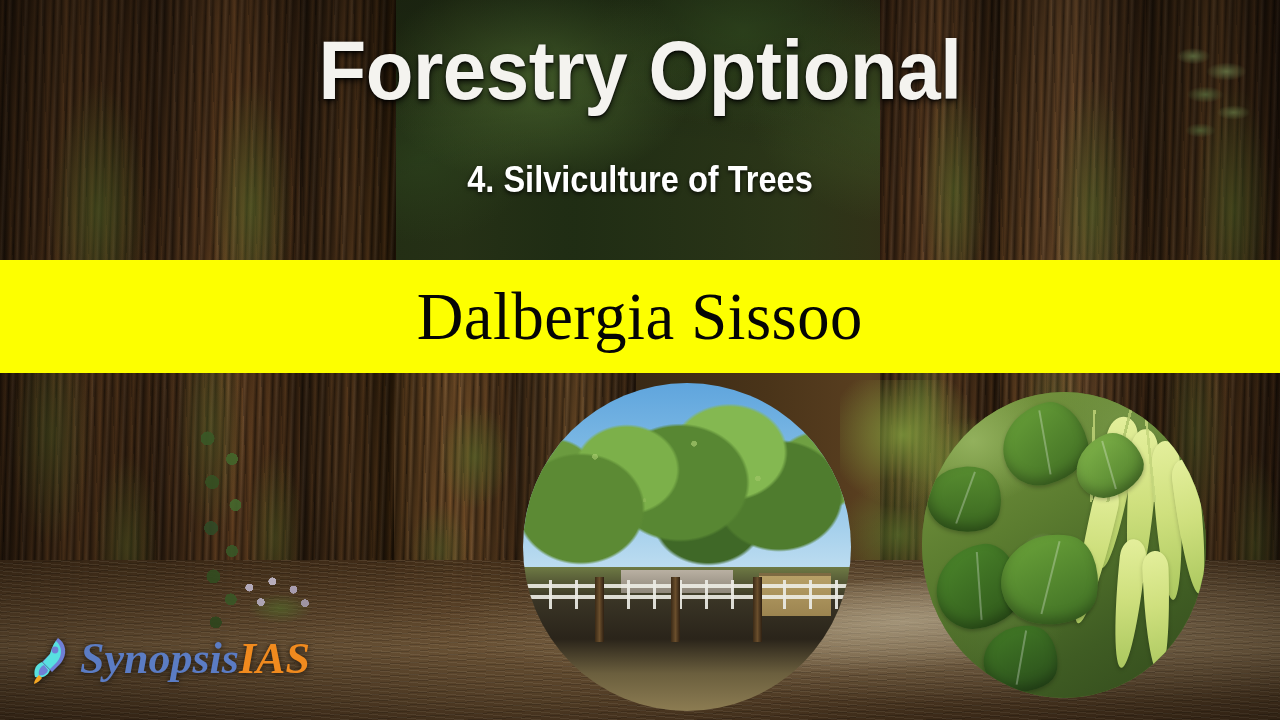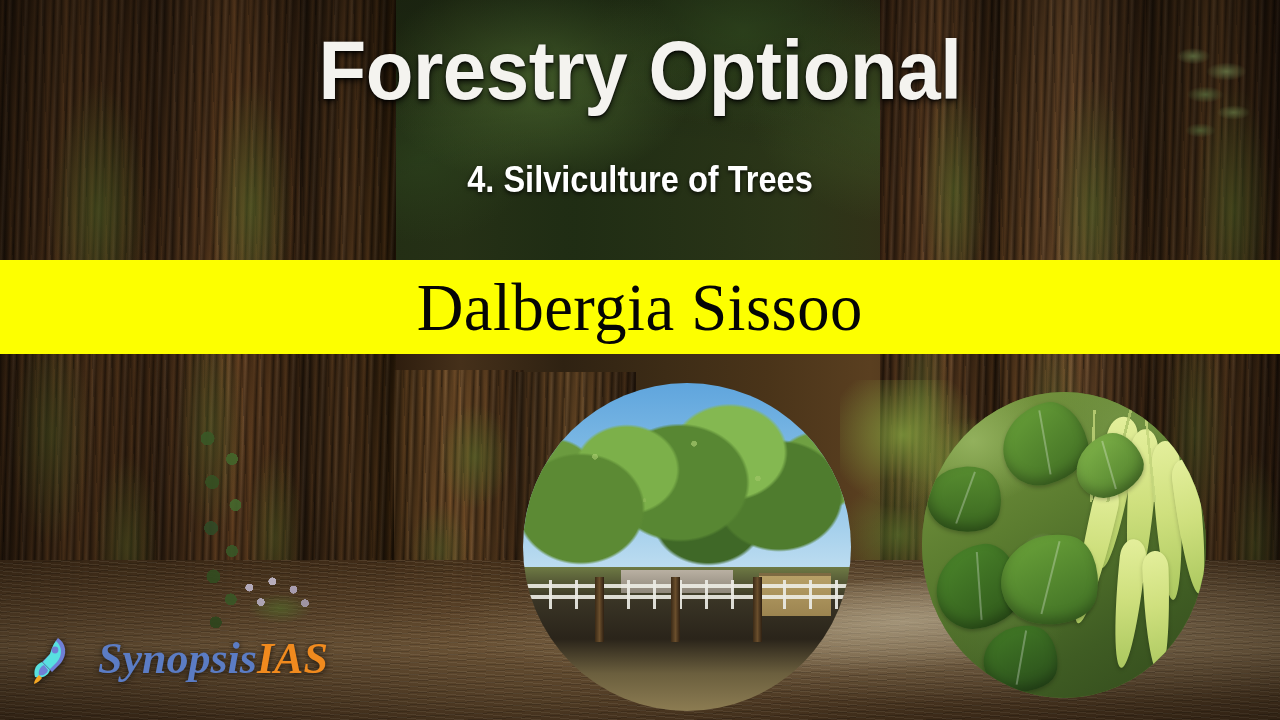--- a/index.html
+++ b/index.html
@@ -157,21 +157,21 @@
     color:#ffffff;
     font-size:37px;
     font-weight:bold;
     transform:scaleX(.88);
     text-shadow:0 2px 5px rgba(0,0,0,.75);
     line-height:1.1;
   }
 
   
   .banner{
-    position:absolute;left:0;top:260px;width:1280px;height:94px;
+    position:absolute;left:0;top:260px;width:1280px;height:113px;
     background:#fdff00;
     display:flex;align-items:center;justify-content:center;
   }
   .banner-text{
     font-family:"Liberation Serif",serif;
     font-size:68px;
     color:#050505;
     transform:scaleX(.95);
     letter-spacing:.5px;
     white-space:nowrap;
@@ -307,21 +307,21 @@
     position:absolute;left:52%;top:6%;width:44%;height:30%;
     background:
       linear-gradient(92deg, rgba(0,0,0,0) 0 18%, rgba(186,206,116,.9) 18% 20%, rgba(0,0,0,0) 20% 100%),
       linear-gradient(104deg, rgba(0,0,0,0) 0 40%, rgba(176,198,108,.85) 40% 42%, rgba(0,0,0,0) 42% 100%),
       linear-gradient(84deg, rgba(0,0,0,0) 0 62%, rgba(196,214,124,.85) 62% 64%, rgba(0,0,0,0) 64% 100%);
   }
 
   
   .logo{
     position:absolute;left:28px;top:634px;
-    display:flex;align-items:center;gap:24px;
+    display:flex;align-items:center;gap:6px;
     filter:drop-shadow(0 1px 3px rgba(0,0,0,.7));
   }
   .logo-name{
     font-family:"Liberation Serif",serif;
     font-style:italic;font-weight:bold;
     font-size:44px;line-height:1;
   }
   .logo-syn{color:#5b7cc4;}
   .logo-ias{color:#f08a1e;}
 </style>

